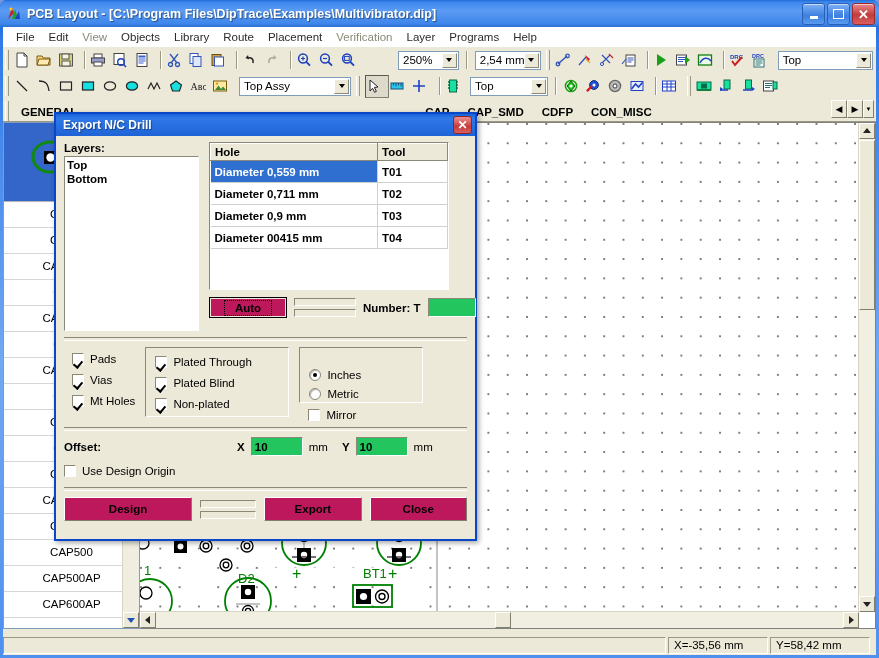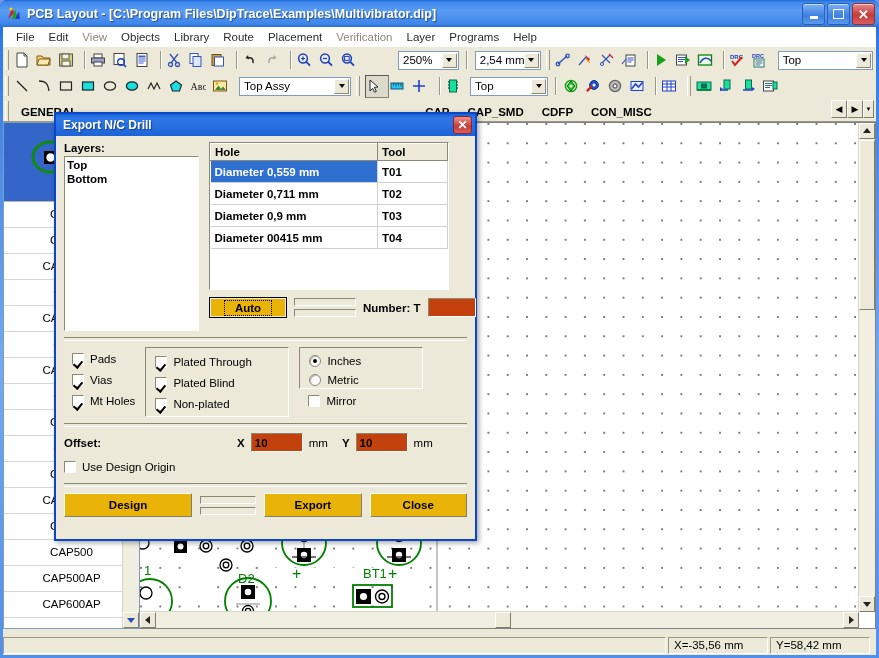--- a/index.html
+++ b/index.html
@@ -180,29 +180,29 @@
   .ttable th{
     background:#ece9d8;border:1px solid #fff;border-right-color:#8b8878;border-bottom-color:#8b8878;
     text-align:left;padding:2px 4px;font-weight:bold;color:#000;font-size:11.5px;
   }
   .ttable td{
     border-bottom:1px solid #d0d0d0;border-right:1px solid #d0d0d0;
     padding:2px 4px;font-weight:bold;color:#000;height:17px;white-space:nowrap;
   }
   .ttable tr.sel td.hole{background:#2f6fd0;color:#fff;}
   .btn{
-    background:#eab308;border:1px solid #fff;border-right-color:#7f7f6f;border-bottom-color:#7f7f6f;
+    background:#be185d;border:1px solid #fff;border-right-color:#7f7f6f;border-bottom-color:#7f7f6f;
     box-sizing:border-box;font-size:11.5px;font-weight:bold;color:#000;
     display:flex;align-items:center;justify-content:center;text-align:center;
   }
   .btn.default{border:1px solid #000;box-shadow:inset 0 0 0 1px #ece9d8;}
   .btn.default .inner{border:1px dotted #000;padding:1px 10px;}
   .field{
     border:1px solid #8b8878;border-right-color:#fff;border-bottom-color:#fff;
-    background:#c2410c;box-sizing:border-box;height:19px;display:flex;align-items:center;
+    background:#22c55e;box-sizing:border-box;height:19px;display:flex;align-items:center;
     padding-left:3px;font-size:11.5px;font-weight:bold;color:#000;
   }
   .cb{
     width:12px;height:12px;background:#fff;
     border:1px solid #8b8878;border-right-color:#fff;border-bottom-color:#fff;
     box-sizing:border-box;position:relative;flex:0 0 auto;
   }
   .cb.on:after{
     content:"";position:absolute;left:2px;top:5px;width:4px;height:7px;
     border:solid #000;border-width:0 2px 2px 0;transform:rotate(40deg);
@@ -910,21 +910,21 @@
               <span class="cb on"></span>
               <span>Plated Blind</span>
             </div>
             <div class="ckrow" style="margin-bottom:4px;">
               <span class="cb on"></span>
               <span>Non-plated</span>
             </div>
           </div>
 
           <div style="display:flex;flex-direction:column;gap:6px;">
-            <div class="groupbox" style="width:124px;padding-top:7px;">
+            <div class="groupbox" style="width:124px;padding-top:21px;">
               <div class="ckrow" style="margin-bottom:7px;">
                 <span class="rb on"></span>
                 <span>Inches</span>
               </div>
               <div class="ckrow" style="margin-bottom:0;">
                 <span class="rb"></span>
                 <span>Metric</span>
               </div>
             </div>
             <div class="ckrow" style="margin-bottom:0;padding-left:9px;">

